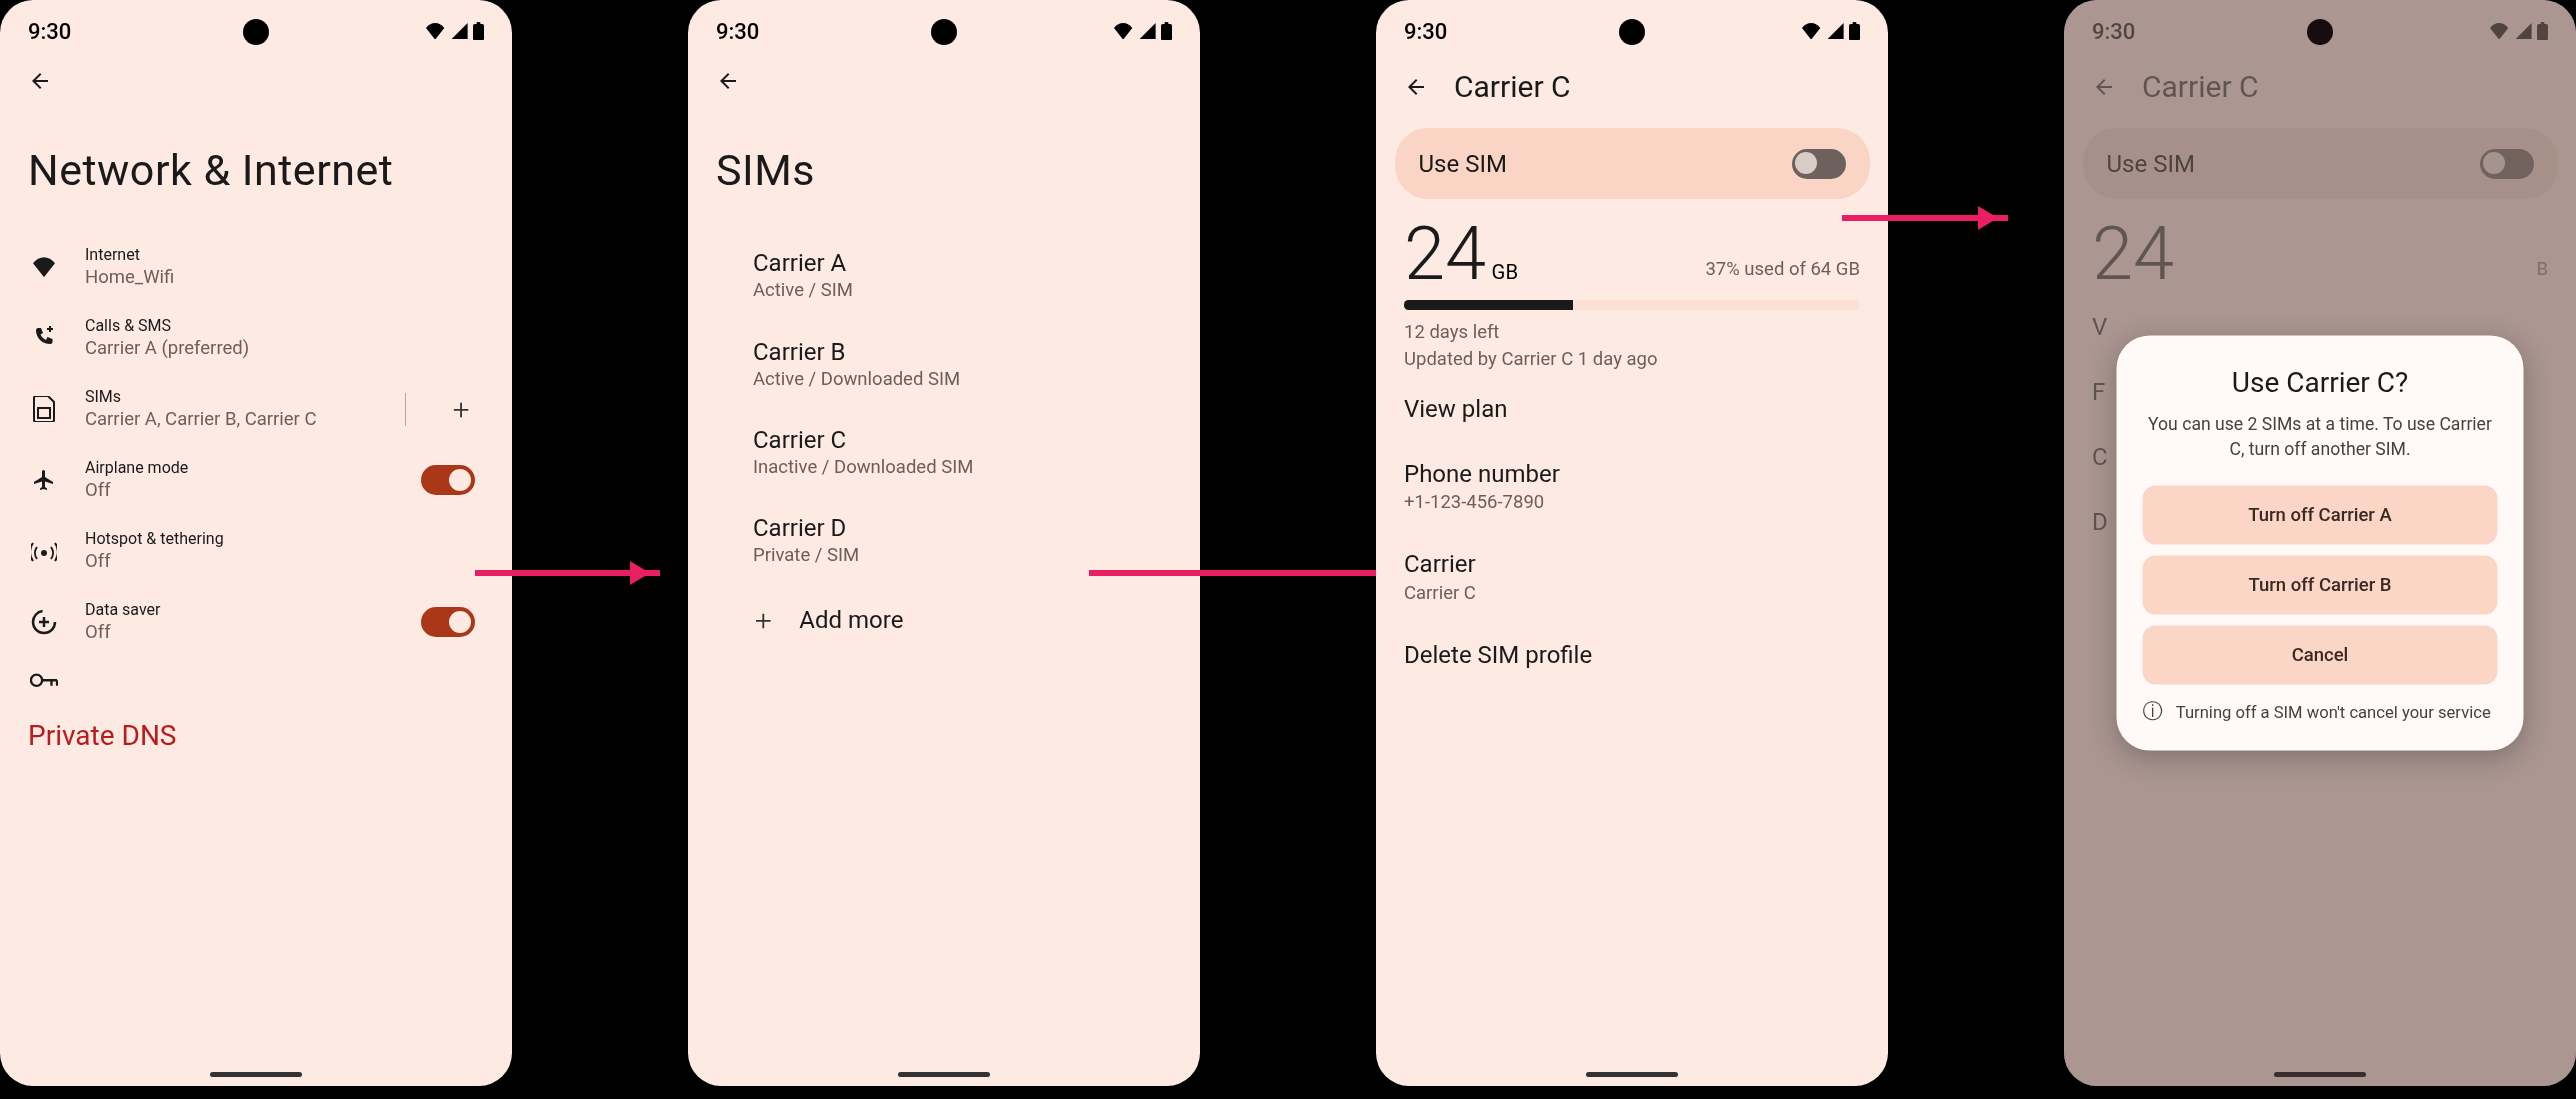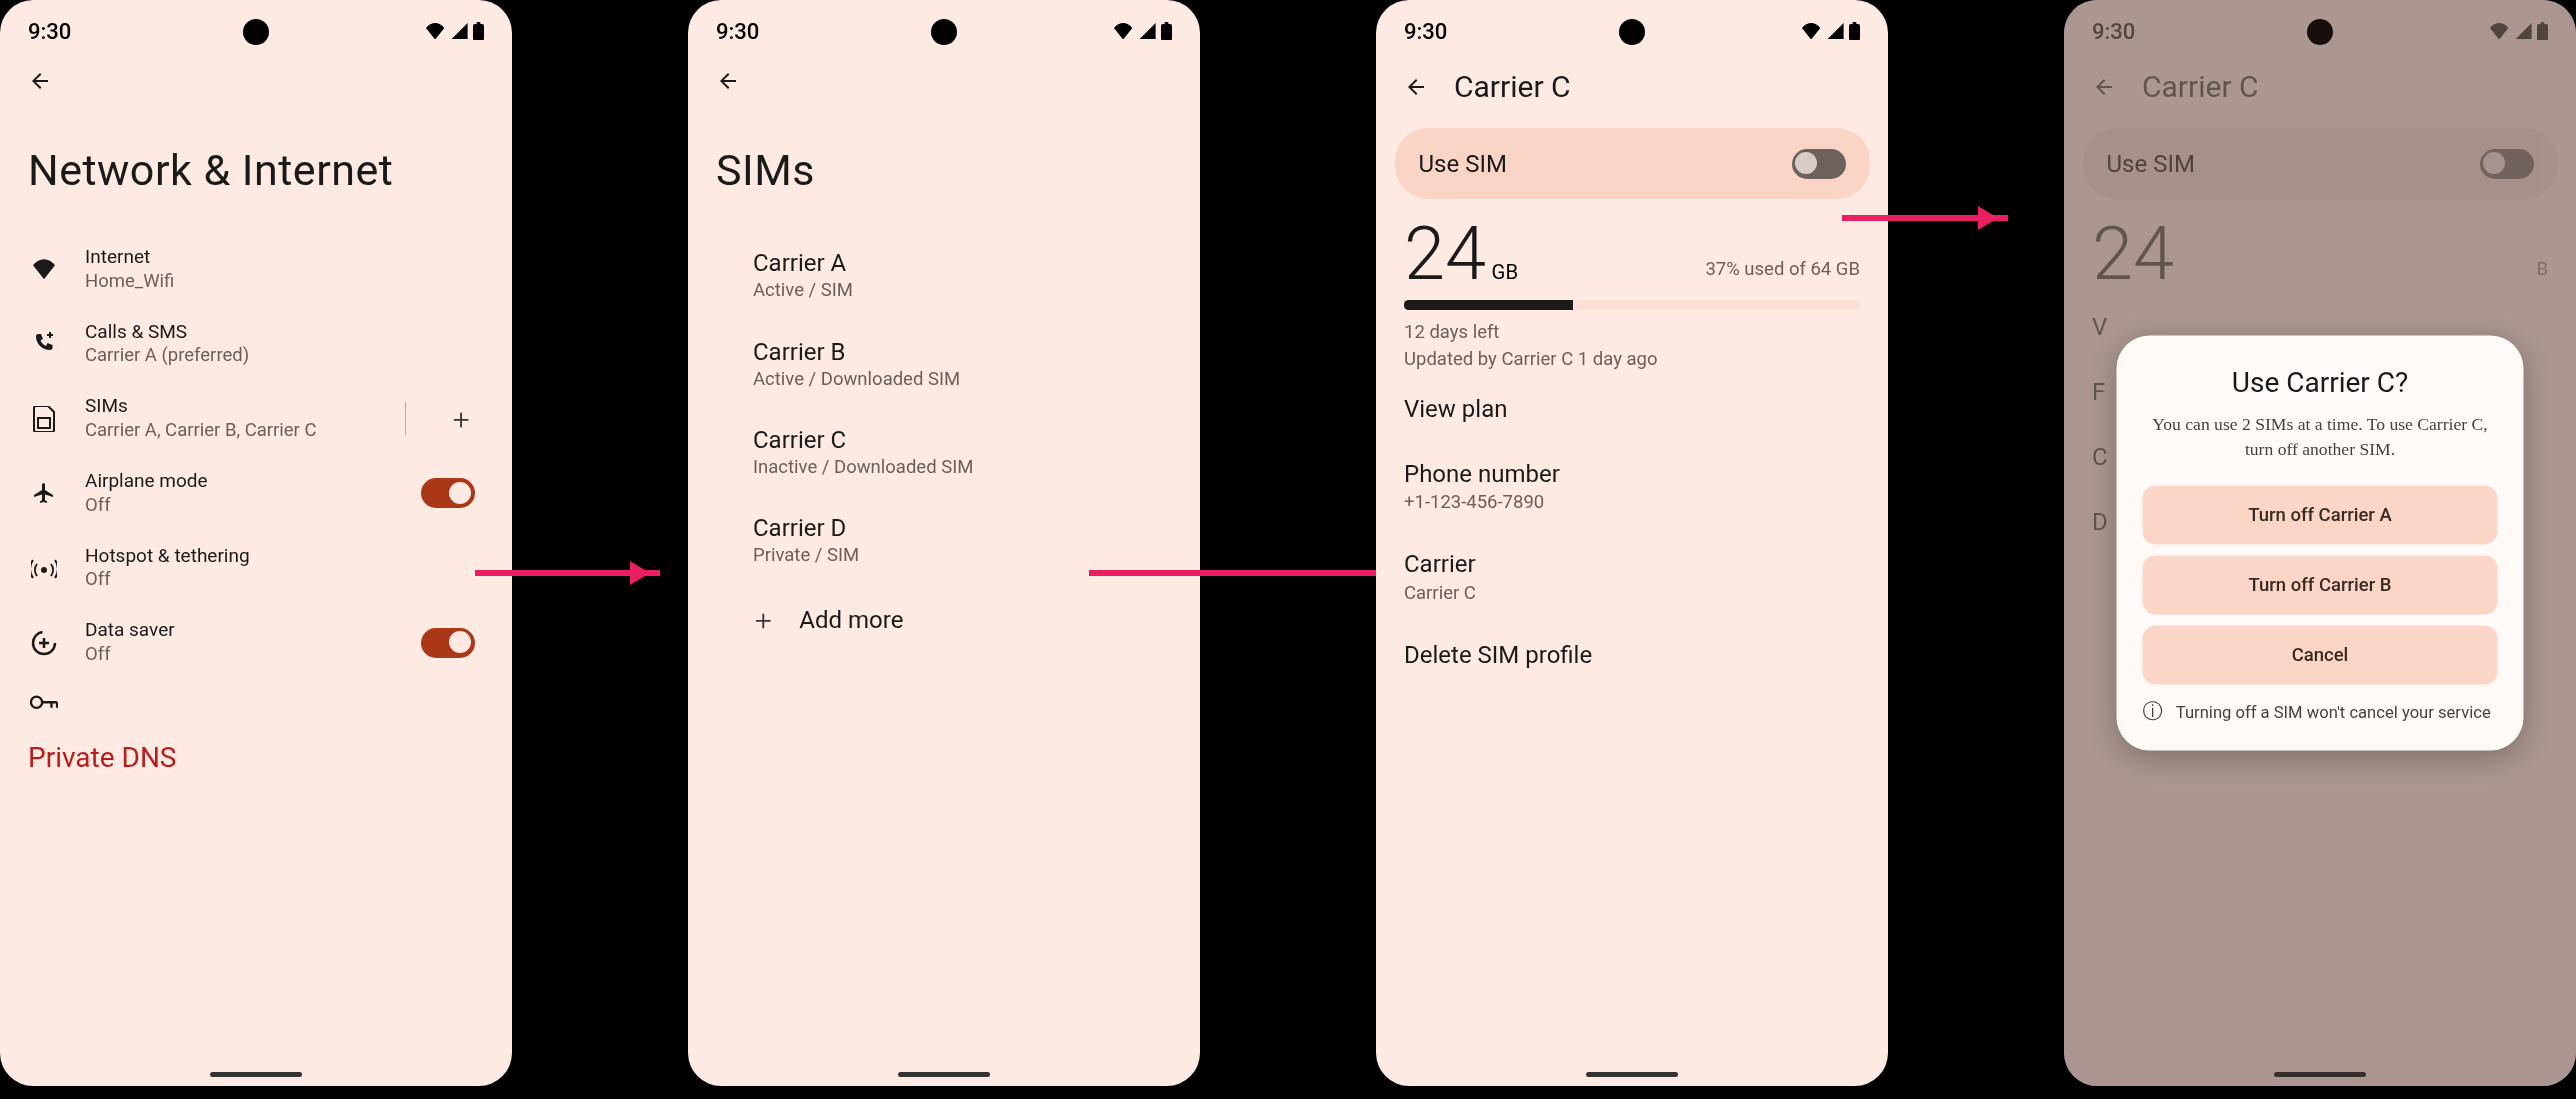--- a/index.html
+++ b/index.html
@@ -22,21 +22,21 @@
   .phone.dim::after{content:"";position:absolute;inset:0;background:rgba(60,40,35,.35);pointer-events:none;border-radius:33px;}
   .status{display:flex;align-items:center;justify-content:space-between;padding:18.5px 28px 9.2px 28px;font-size:22px;font-weight:500;color:#000;}
   .status .right{display:flex;align-items:center;gap:5.5px;}
   .camera{position:absolute;top:18.5px;left:50%;transform:translateX(-50%);width:26px;height:26px;border-radius:50%;background:#000;}
   .back-row{display:flex;align-items:center;gap:26px;padding:16.6px 28px 5.5px 28px;}
   .page-title-inline{font-size:30px;color:#1a1a1a;}
   .page-title{font-size:43px;font-weight:400;color:#1a1a1a;padding:46px 28px 37px 28px;letter-spacing:0.5px;}
   .row{display:flex;align-items:center;padding:13px 37px 13px 28px;gap:26px;position:relative;}
   .row .ico{width:31px;display:flex;justify-content:center;color:#1a1a1a;font-size:24px;}
   .row .txt{flex:1;}
-  .row .txt .t1{font-size:19px;color:#1a1a1a;line-height:1.25;}
+  .row .txt .t1{font-size:16px;color:#1a1a1a;line-height:1.25;}
   .row .txt .t2{font-size:18.5px;color:var(--text-sub);line-height:1.35;}
   .row.tight{padding:16.6px 37px 16.6px 65px;}
   .row.tight .txt .t1{font-size:24px;}
   .row.tight .txt .t2{font-size:18.5px;}
   .divider-v{width:0.9px;height:33px;background:#b8a7a2;margin-right:15px;}
   .plus{font-size:28px;color:#333;}
   .switch{width:54px;height:30px;border-radius:18.5px;position:relative;}
   .switch.on{background:var(--switch-on);}
   .switch.grey{background:#6d615e;}
   .switch .knob{position:absolute;width:22px;height:22px;border-radius:50%;top:3.7px;}
@@ -52,21 +52,21 @@
   .usage .pct{font-size:18.5px;color:var(--text-sub);align-self:flex-end;padding-bottom:11px;}
   .usage .bar{height:9.2px;border-radius:4.6px;background:var(--chip-lite);margin-top:9.2px;overflow:hidden;}
   .usage .bar .fill{height:100%;background:#1a1a1a;width:37%;}
   .usage .meta{font-size:18.5px;color:var(--text-sub);margin-top:9.2px;line-height:1.45;}
   .item{padding:18.5px 28px;}
   .item .t1{font-size:24px;color:#1a1a1a;}
   .item .t2{font-size:18.5px;color:var(--text-sub);margin-top:3.7px;}
   
   .dialog{position:absolute;left:50%;top:50%;transform:translate(-50%,-50%);width:407px;background:var(--dialog);border-radius:33px;padding:31px 26px 26px 26px;box-shadow:0 7.4px 28px rgba(0,0,0,.25);z-index:10;}
   .dialog .dtitle{font-size:28px;text-align:center;color:#1a1a1a;margin-bottom:13px;}
-  .dialog .dmsg{font-size:17.6px;text-align:center;color:#4a3f3c;line-height:1.4;margin-bottom:24px;font-family:Liberation Serif, serif;}
+  .dialog .dmsg{font-size:17.6px;text-align:center;color:#4a3f3c;line-height:1.4;margin-bottom:24px;}
   .dialog .btn{background:var(--btn);border-radius:13px;padding:18.5px;text-align:center;font-size:18.5px;font-weight:500;color:#3a2a24;margin-bottom:11px;}
   .dialog .info{display:flex;gap:13px;align-items:flex-start;font-size:16.6px;color:#4a3f3c;margin-top:16.6px;line-height:1.4;}
   .dialog .info .i{font-size:20.3px;line-height:1;}
   
   .arrow{position:absolute;height:5.5px;background:var(--accent);}
   .arrow::after{content:"";position:absolute;right:-1.8px;top:-9.2px;border:12px solid transparent;border-left:20.3px solid var(--accent);}
   
   .navbar{position:absolute;bottom:9.2px;left:50%;transform:translateX(-50%);width:92px;height:4.6px;background:#333;border-radius:2.8px;}
   .section-title-partial{font-size:28px;color:#b91c1c;padding:16.6px 28px 0 28px;}
   svg{display:block;}

